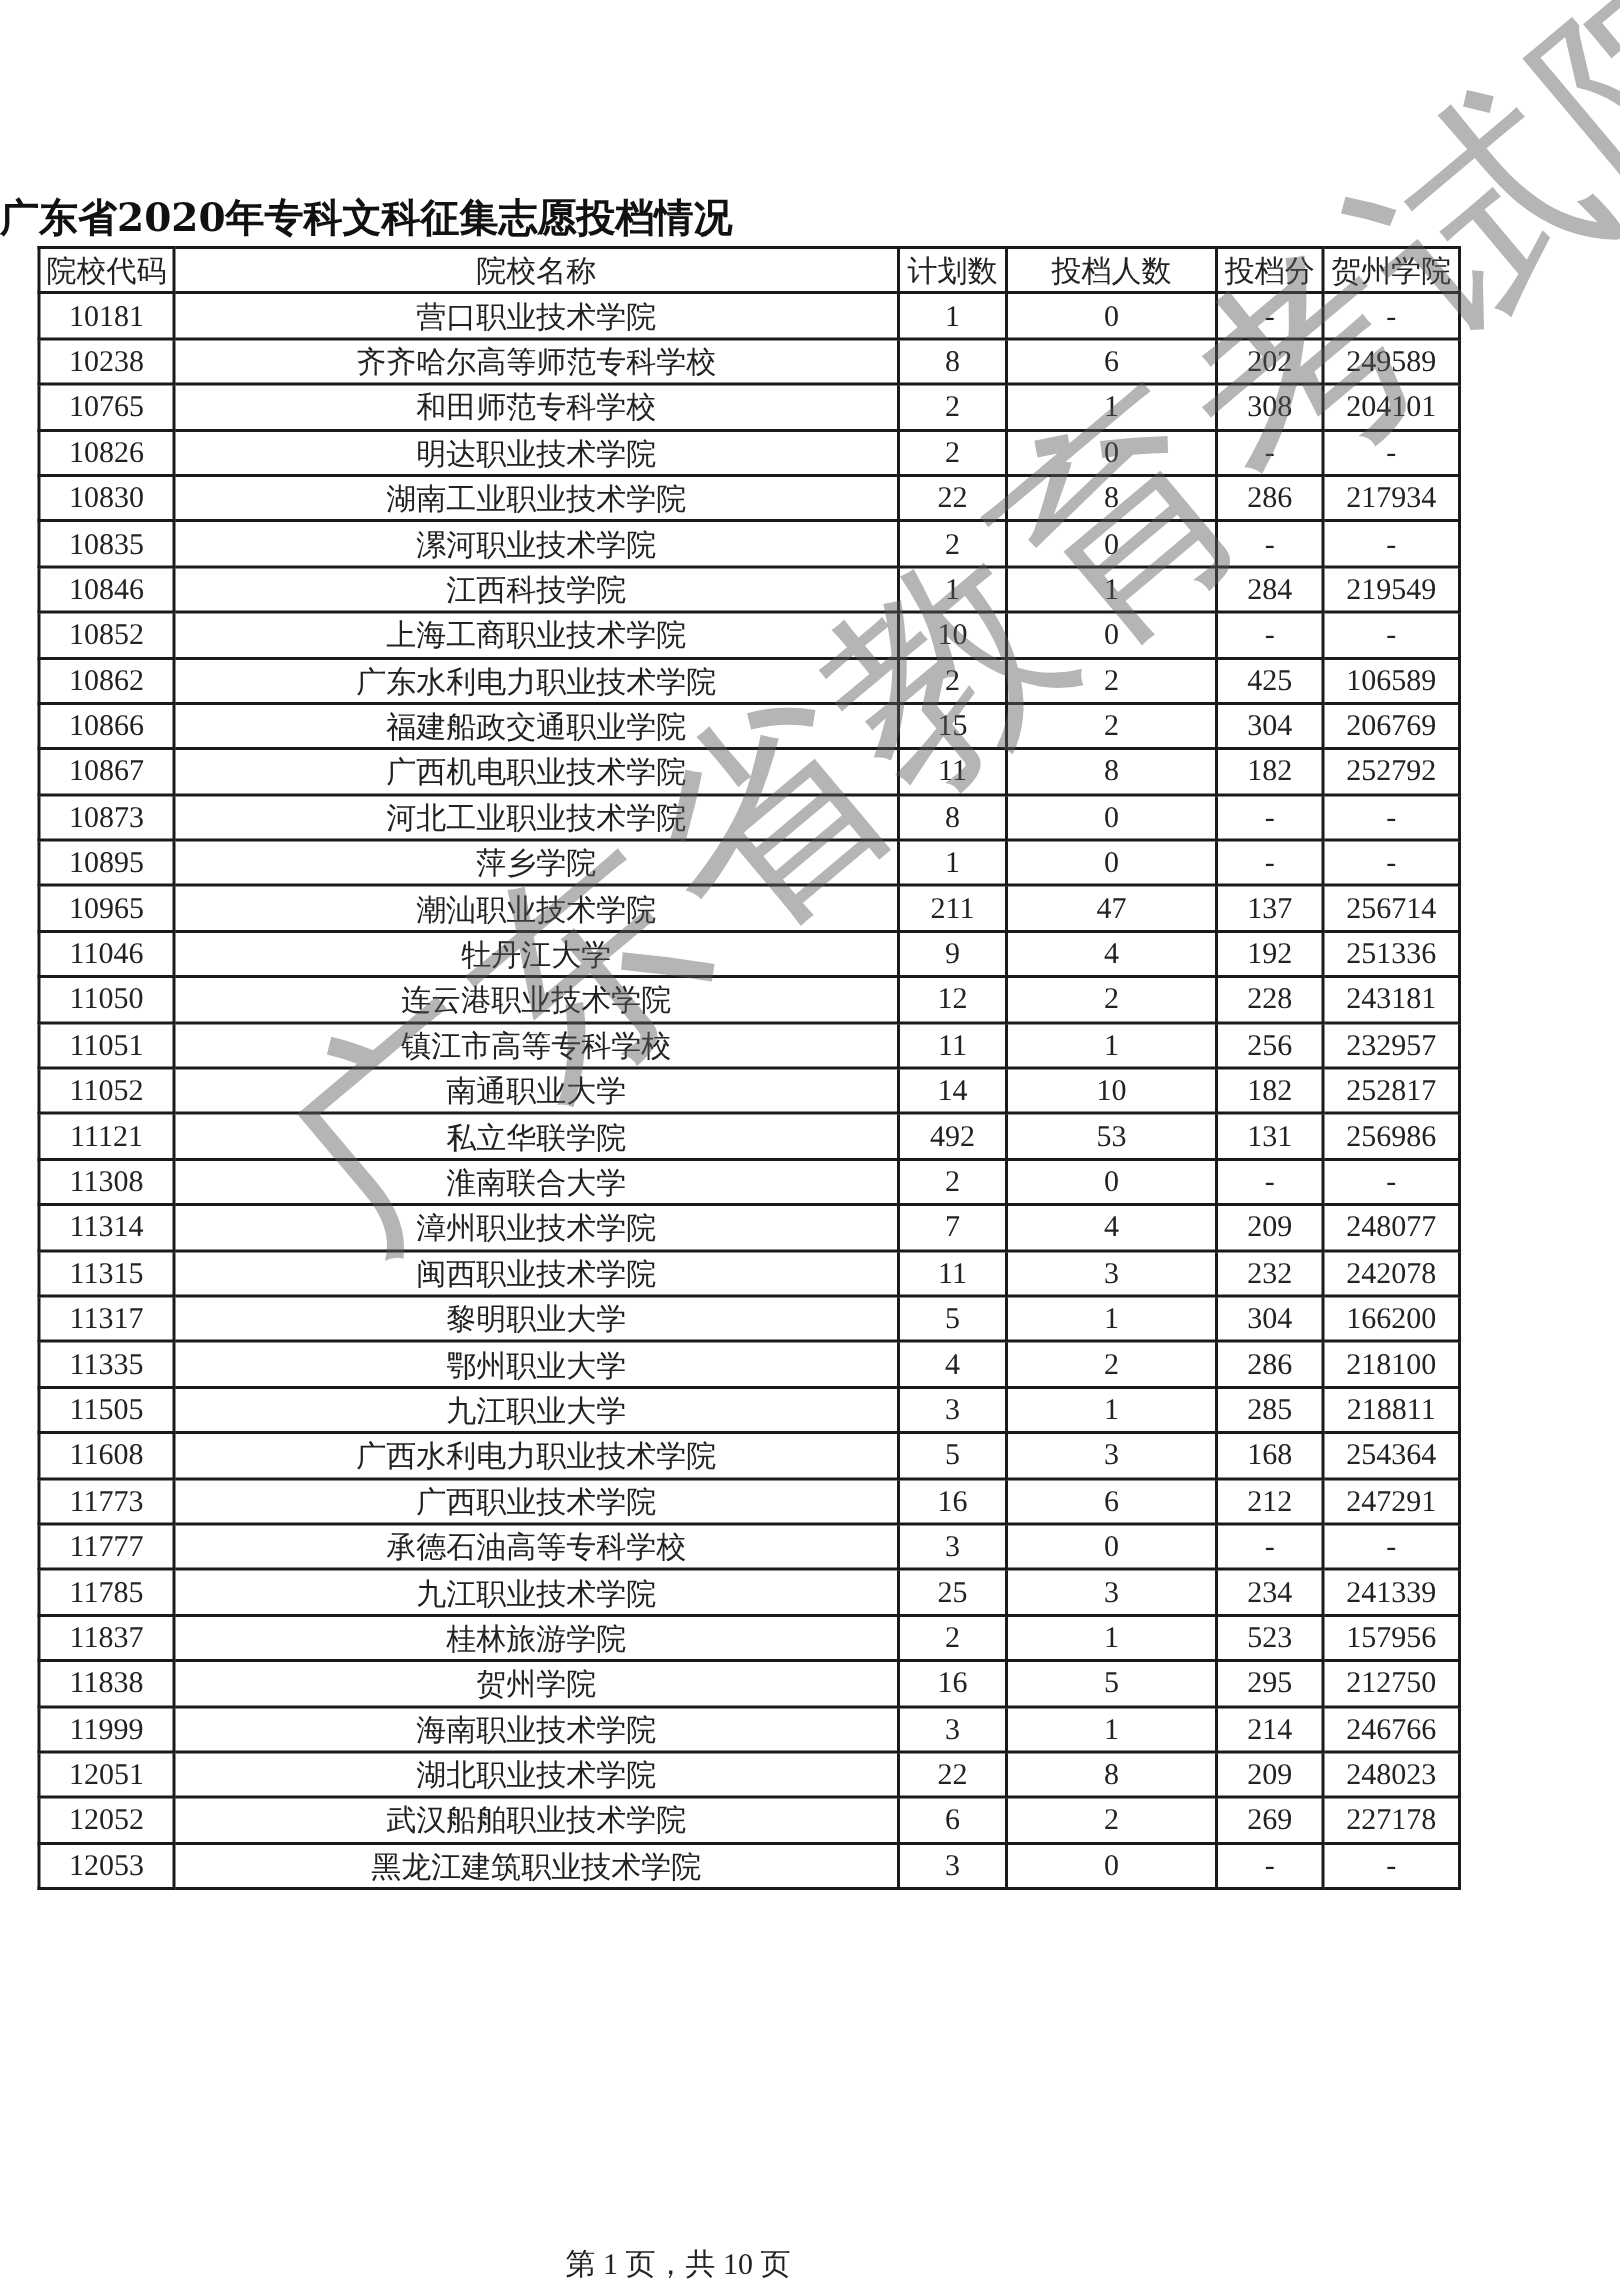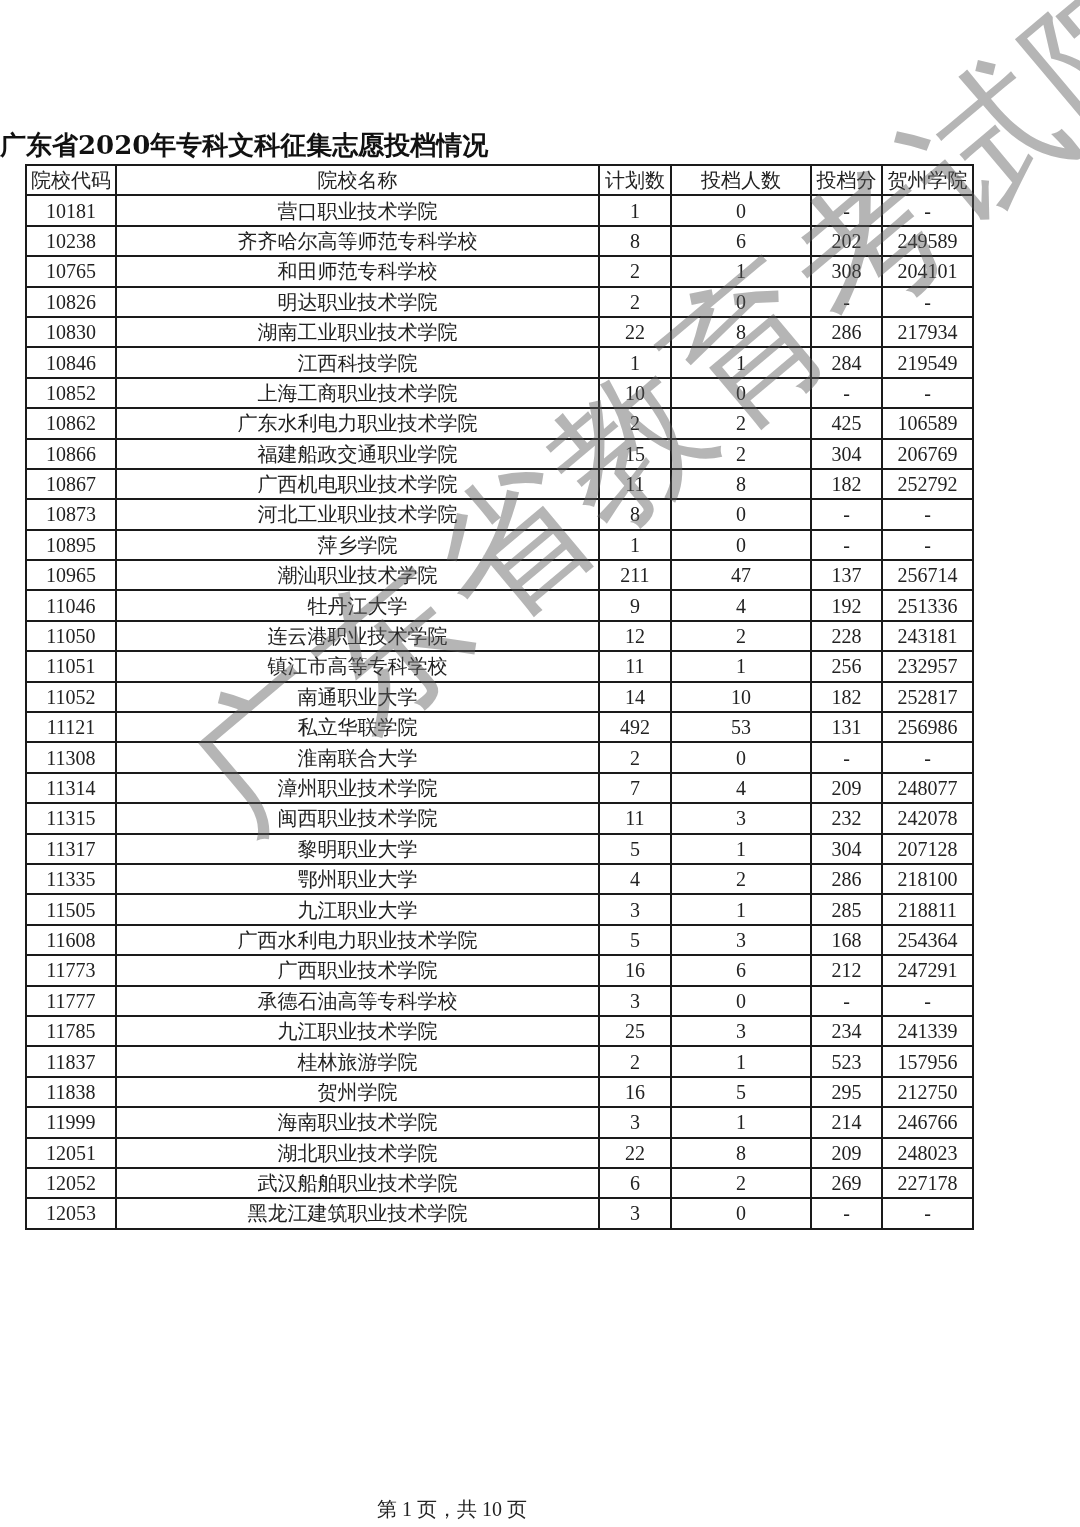--- a/index.html
+++ b/index.html
@@ -80,20 +80,28 @@
       </tr>
       <tr>
         <td class="num">10830</td>
         <td>湖南工业职业技术学院</td>
         <td class="num">22</td>
         <td class="num">8</td>
         <td class="num">286</td>
         <td class="num">217934</td>
       </tr>
       <tr>
+        <td class="num">10835</td>
+        <td>漯河职业技术学院</td>
+        <td class="num">2</td>
+        <td class="num">0</td>
+        <td class="num">-</td>
+        <td class="num">-</td>
+      </tr>
+      <tr>
         <td class="num">10846</td>
         <td>江西科技学院</td>
         <td class="num">1</td>
         <td class="num">1</td>
         <td class="num">284</td>
         <td class="num">219549</td>
       </tr>
       <tr>
         <td class="num">10852</td>
         <td>上海工商职业技术学院</td>
@@ -213,21 +221,21 @@
         <td class="num">3</td>
         <td class="num">232</td>
         <td class="num">242078</td>
       </tr>
       <tr>
         <td class="num">11317</td>
         <td>黎明职业大学</td>
         <td class="num">5</td>
         <td class="num">1</td>
         <td class="num">304</td>
-        <td class="num">207128</td>
+        <td class="num">166200</td>
       </tr>
       <tr>
         <td class="num">11335</td>
         <td>鄂州职业大学</td>
         <td class="num">4</td>
         <td class="num">2</td>
         <td class="num">286</td>
         <td class="num">218100</td>
       </tr>
       <tr>

